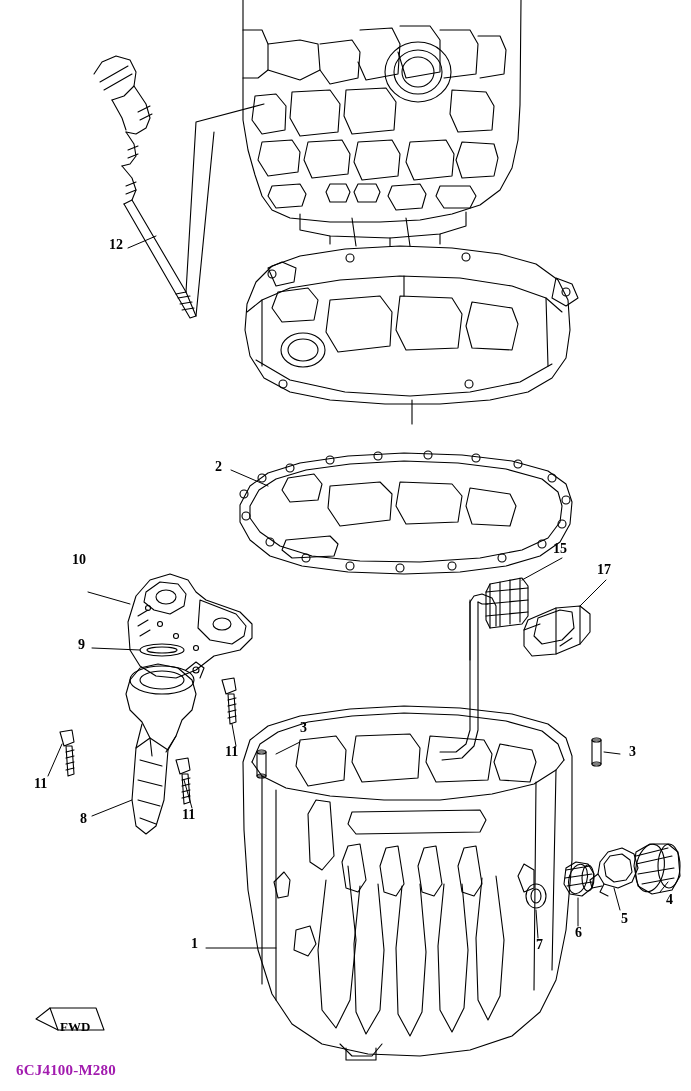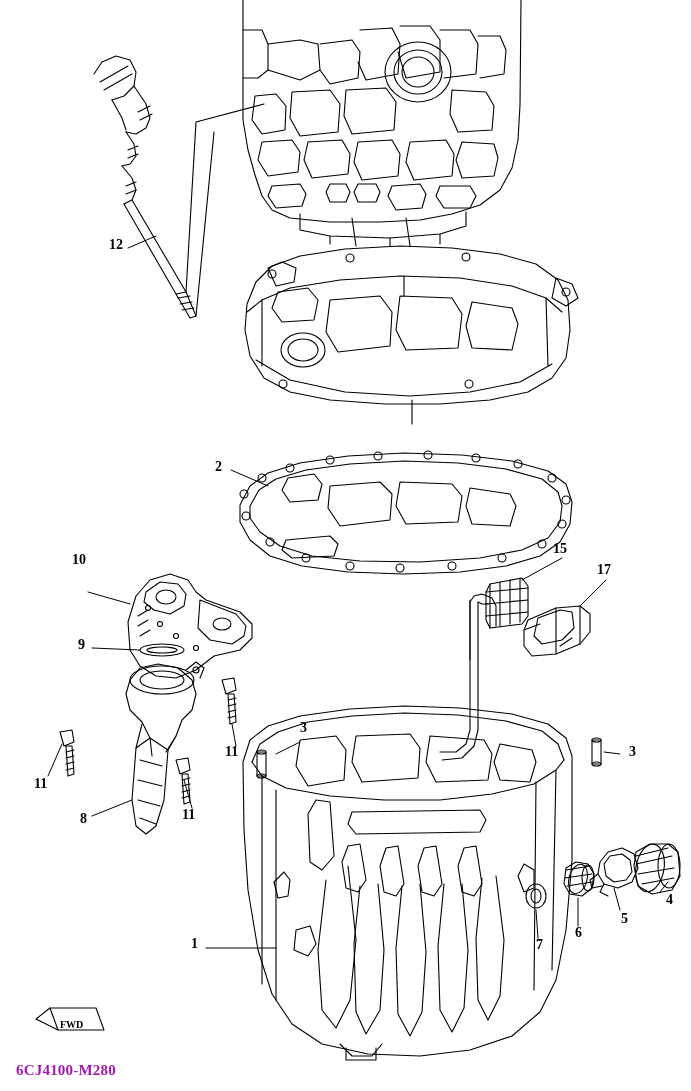--- a/index.html
+++ b/index.html
@@ -43,21 +43,21 @@
     font-size: 15px;
     letter-spacing: 0.2px;
     color: #a21caf;
   }
   .fwd-label {
     position: absolute;
     left: 60px;
     top: 1019px;
     font-family: "Liberation Serif", serif;
     font-weight: bold;
-    font-size: 10px;
+    font-size: 13px;
     color: #000;
   }
 </style>
 </head>
 <body>
 
 <div id="page">
 
   <svg id="diagram-svg" viewBox="0 0 691 1091">
     <g fill="none" stroke="#000" stroke-width="1.1" stroke-linejoin="round" stroke-linecap="round">

